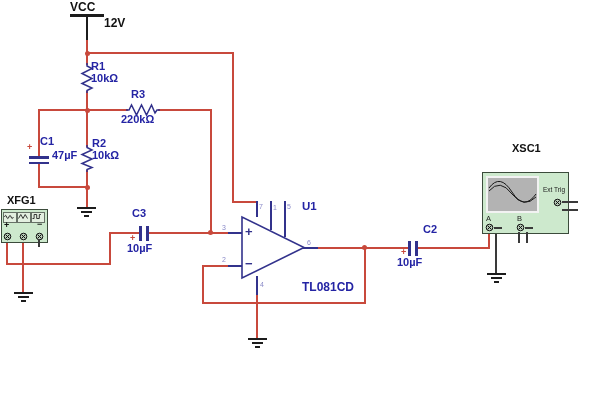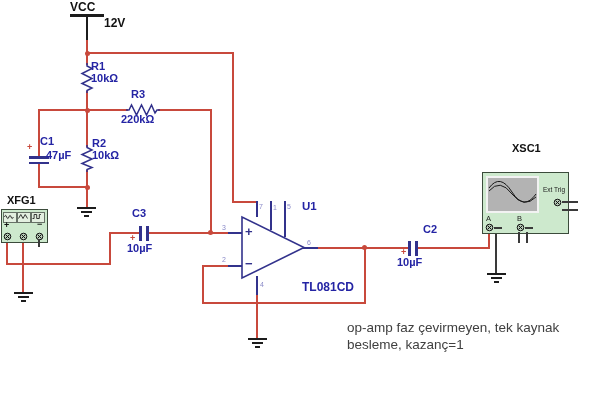--- a/index.html
+++ b/index.html
@@ -84,21 +84,21 @@
   <svg class="abs" style="left:126px;top:102px;" width="34" height="16">
     <path d="M0,8 L3,8 L5.5,3 L10.5,13 L15.5,3 L20.5,13 L25.5,3 L29,11 L31,8 L34,8" stroke="#32328c" stroke-width="1.5" fill="none"></path>
   </svg>
   <div class="lbl" style="left:131px;top:88px;">R3</div>
   <div class="lbl" style="left:121px;top:113px;">220kΩ</div>
 
   <div class="cap-v" style="left:29px;top:156px;"></div>
   <div class="cap-v" style="left:29px;top:161.5px;"></div>
   <div class="plus" style="left:27px;top:142px;">+</div>
   <div class="lbl" style="left:40px;top:135px;">C1</div>
-  <div class="lbl" style="left:46px;top:149px;">47µF</div>
+  <div class="lbl" style="left:52px;top:149px;">47µF</div>
 
   <div class="cap-h" style="left:139px;top:226px;"></div>
   <div class="cap-h" style="left:146px;top:226px;"></div>
   <div class="plus" style="left:130px;top:233px;">+</div>
   <div class="lbl" style="left:132px;top:207px;">C3</div>
   <div class="lbl" style="left:127px;top:242px;">10µF</div>
 
   <div class="cap-h" style="left:408px;top:241px;"></div>
   <div class="cap-h" style="left:415px;top:241px;"></div>
   <div class="plus" style="left:401px;top:247px;">+</div>
@@ -200,18 +200,14 @@
   </svg>
   <svg class="abs" style="left:516px;top:223px;" width="9" height="9">
     <circle cx="4.5" cy="4.5" r="3.3" fill="#b9cdb9" stroke="#111" stroke-width="1"></circle>
     <path d="M2.7,2.7 L6.3,6.3 M6.3,2.7 L2.7,6.3" stroke="#111" stroke-width="1"></path>
   </svg>
   <div class="wd" style="left:494px;top:227px;width:8px;height:1.5px;"></div>
   <div class="wd" style="left:525px;top:227px;width:8px;height:1.5px;"></div>
   <div class="wd" style="left:518px;top:232px;width:1.5px;height:11px;"></div>
   <div class="wd" style="left:526px;top:232px;width:1.5px;height:11px;"></div>
 
-  <div class="note">
-    <div>op-amp faz çevirmeyen, tek kaynak</div>
-    <div>besleme, kazanç=1</div>
-  </div>
 
 </div>
 
 </body></html>

